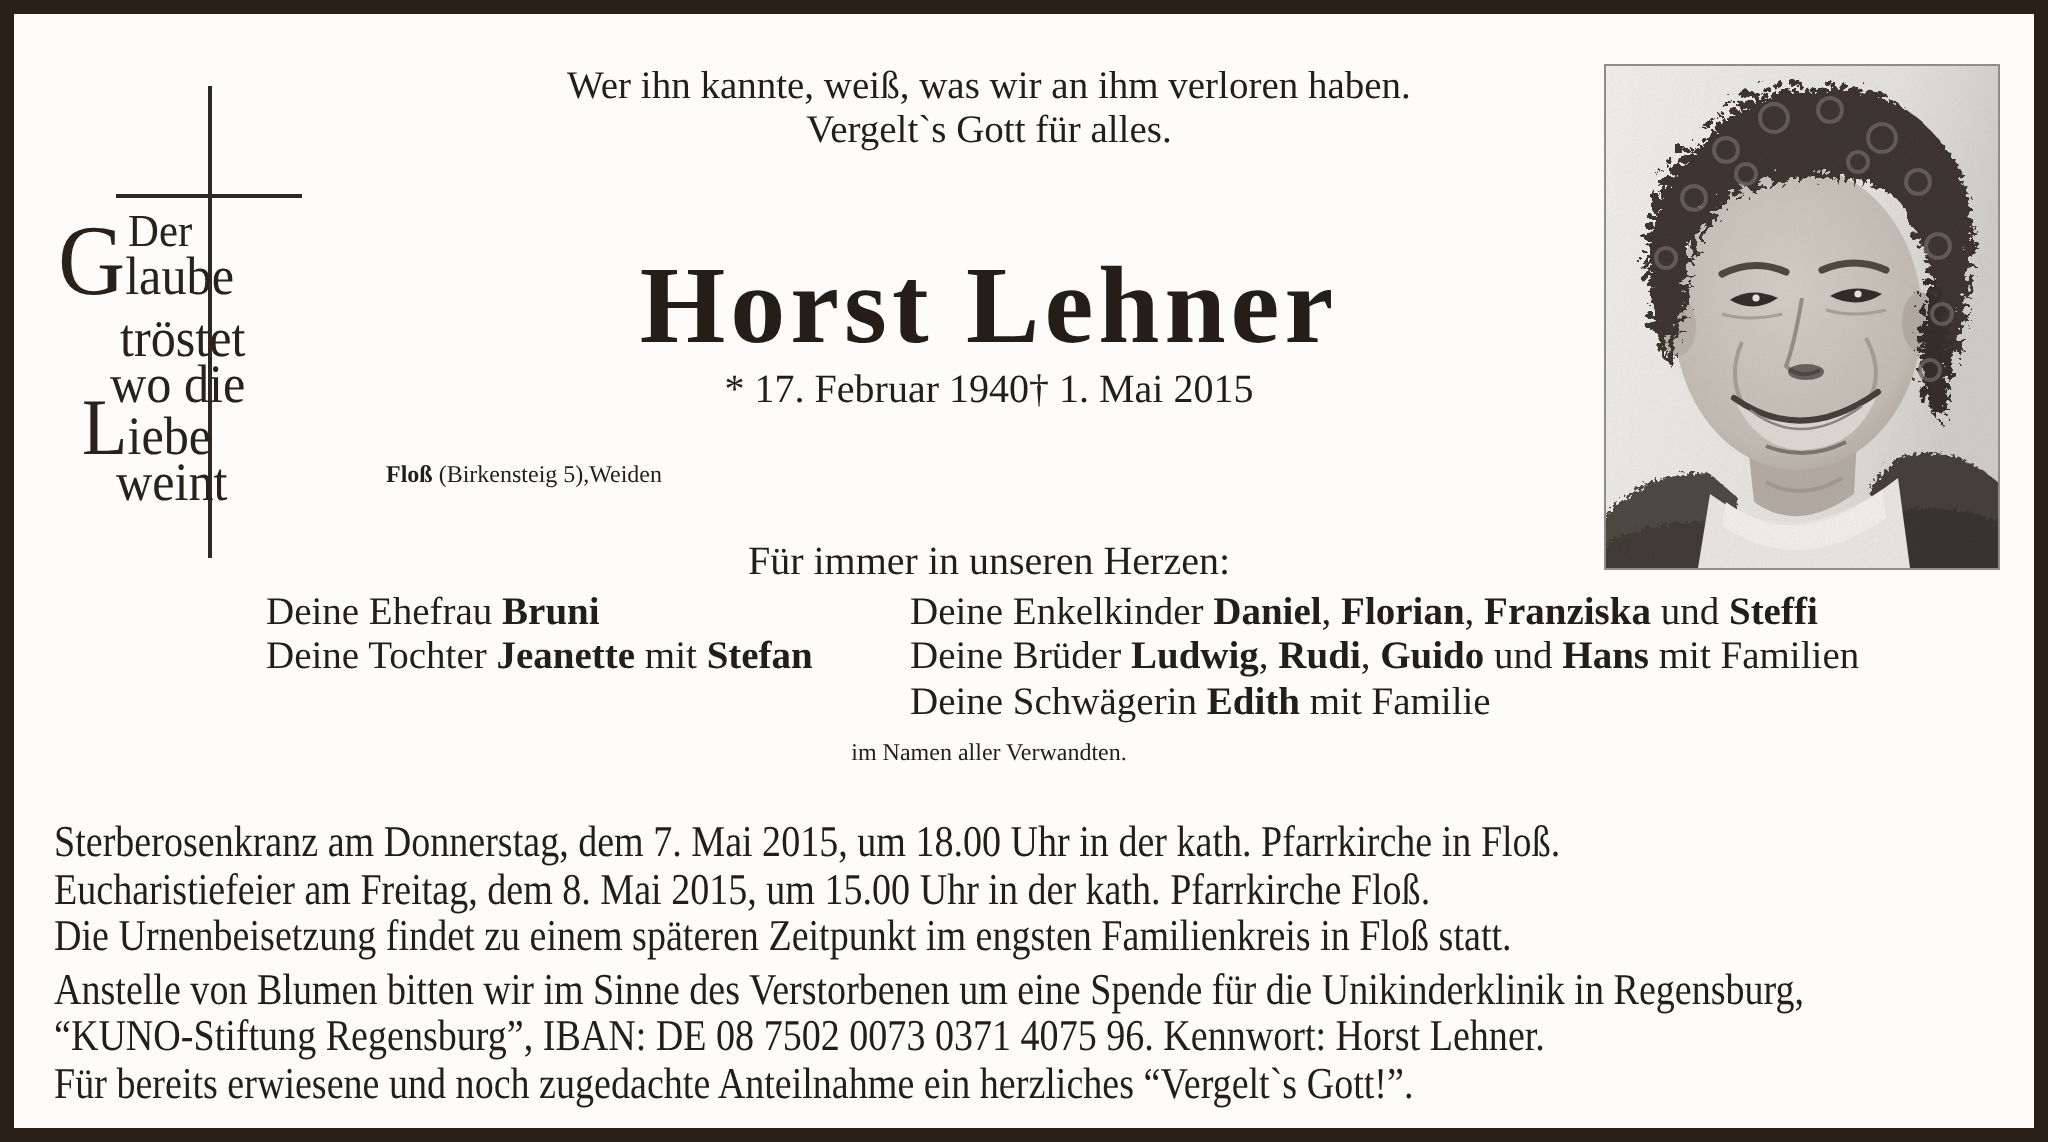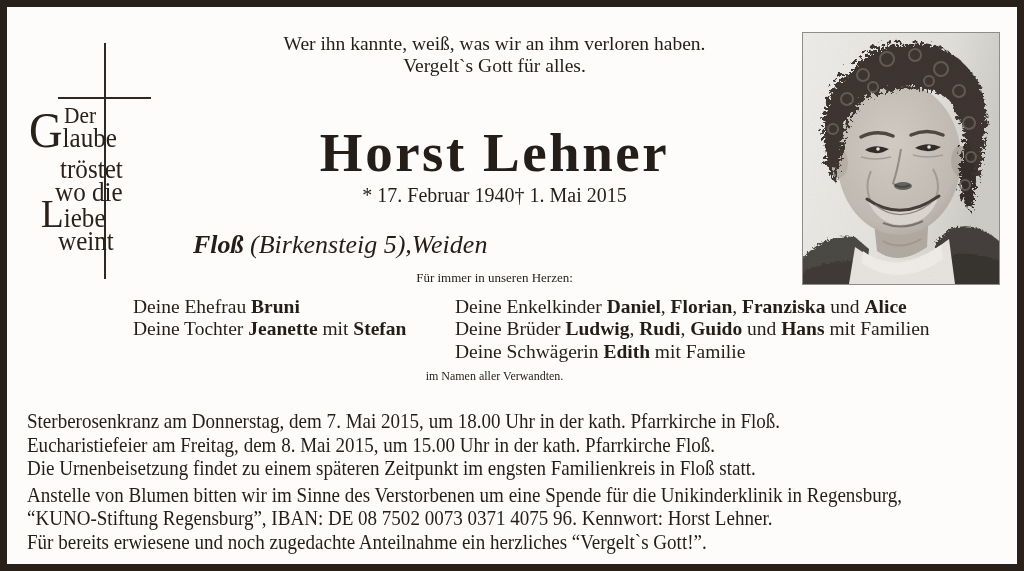--- a/index.html
+++ b/index.html
@@ -22,24 +22,24 @@
   .em-wodie{left:55px;top:179px;font-size:27px;}
   .em-liebe{left:41px;top:194px;font-size:27px;}
   .em-weint{left:58px;top:228px;font-size:27px;}
 
   
   .centerband{position:absolute;left:10px;right:45px;text-align:center;}
   .intro{top:33px;font-size:19.5px;line-height:22px;}
   .name{top:121px;font-size:55px;font-weight:bold;letter-spacing:2.5px;}
   .dates{top:184px;font-size:20px;}
   .dates .death{}
-  .hearts{top:270px;font-size:13px;font-family:Liberation Serif, serif;}
+  .hearts{top:270px;font-size:20px;font-family:Liberation Serif, serif;}
   .closing{top:369px;font-size:12px;}
 
-  .residence{position:absolute;left:193px;top:230px;font-size:26px;font-style:italic;}
+  .residence{position:absolute;left:193px;top:230px;font-size:12px;}
   .residence .b{font-weight:bold;}
 
   
   .fam{position:absolute;top:296px;font-size:19.5px;line-height:22.3px;white-space:nowrap;}
   .fam-left{left:133px;}
   .fam-right{left:455px;}
   .fam .b{font-weight:bold;}
 
   
   .announce{
@@ -87,21 +87,21 @@
     <span class="b">Floß</span><span> (Birkensteig 5),Weiden</span>
   </div>
 
   <div class="centerband hearts">Für immer in unseren Herzen:</div>
 
   <div class="fam fam-left">
     <div><span>Deine Ehefrau </span><span class="b">Bruni</span></div>
     <div><span>Deine Tochter </span><span class="b">Jeanette</span><span> mit </span><span class="b">Stefan</span></div>
   </div>
   <div class="fam fam-right">
-    <div><span>Deine Enkelkinder </span><span class="b">Daniel</span><span>, </span><span class="b">Florian</span><span>, </span><span class="b">Franziska</span><span> und </span><span class="b">Alice</span></div>
+    <div><span>Deine Enkelkinder </span><span class="b">Daniel</span><span>, </span><span class="b">Florian</span><span>, </span><span class="b">Franziska</span><span> und </span><span class="b">Steffi</span></div>
     <div><span>Deine Brüder </span><span class="b">Ludwig</span><span>, </span><span class="b">Rudi</span><span>, </span><span class="b">Guido</span><span> und </span><span class="b">Hans</span><span> mit Familien</span></div>
     <div><span>Deine Schwägerin </span><span class="b">Edith</span><span> mit Familie</span></div>
   </div>
 
   <div class="centerband closing">im Namen aller Verwandten.</div>
 
   <div class="announce">
     <div>Sterberosenkranz am Donnerstag, dem 7. Mai 2015, um 18.00 Uhr in der kath. Pfarrkirche in Floß.</div>
     <div>Eucharistiefeier am Freitag, dem 8. Mai 2015, um 15.00 Uhr in der kath. Pfarrkirche Floß.</div>
     <div>Die Urnenbeisetzung findet zu einem späteren Zeitpunkt im engsten Familienkreis in Floß statt.</div>

